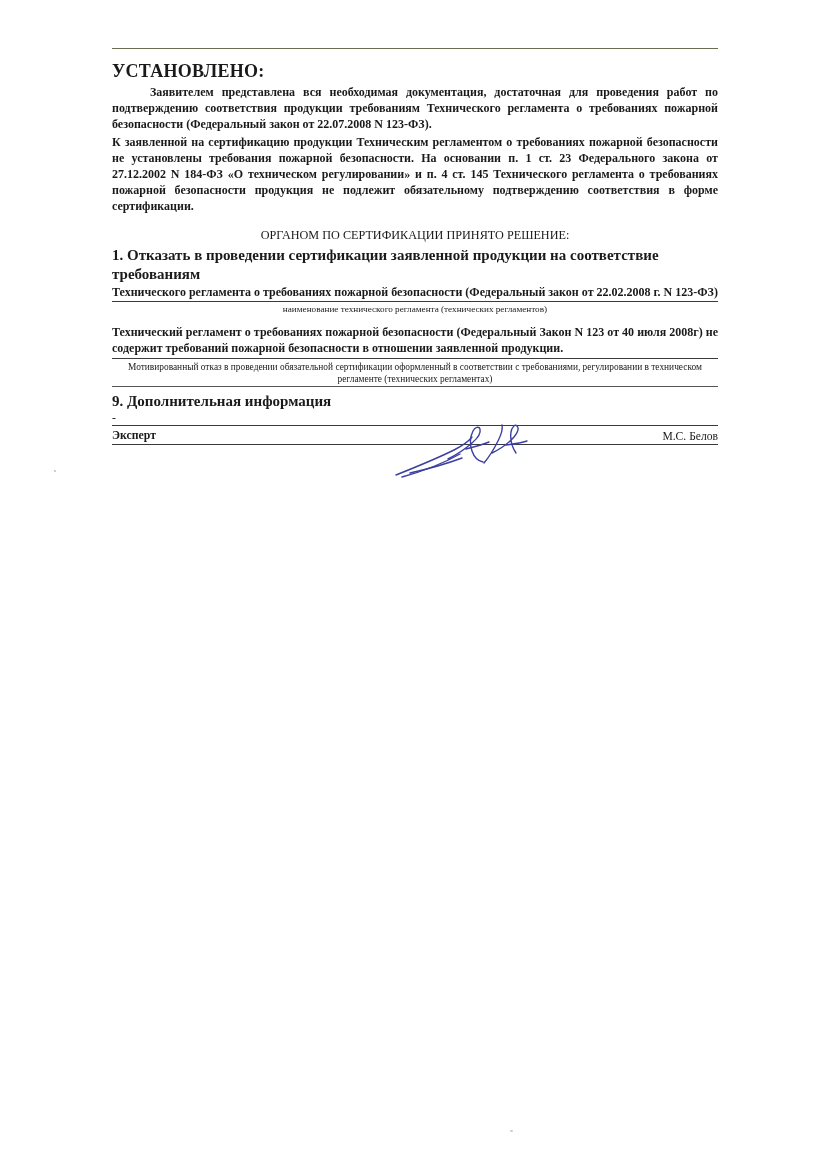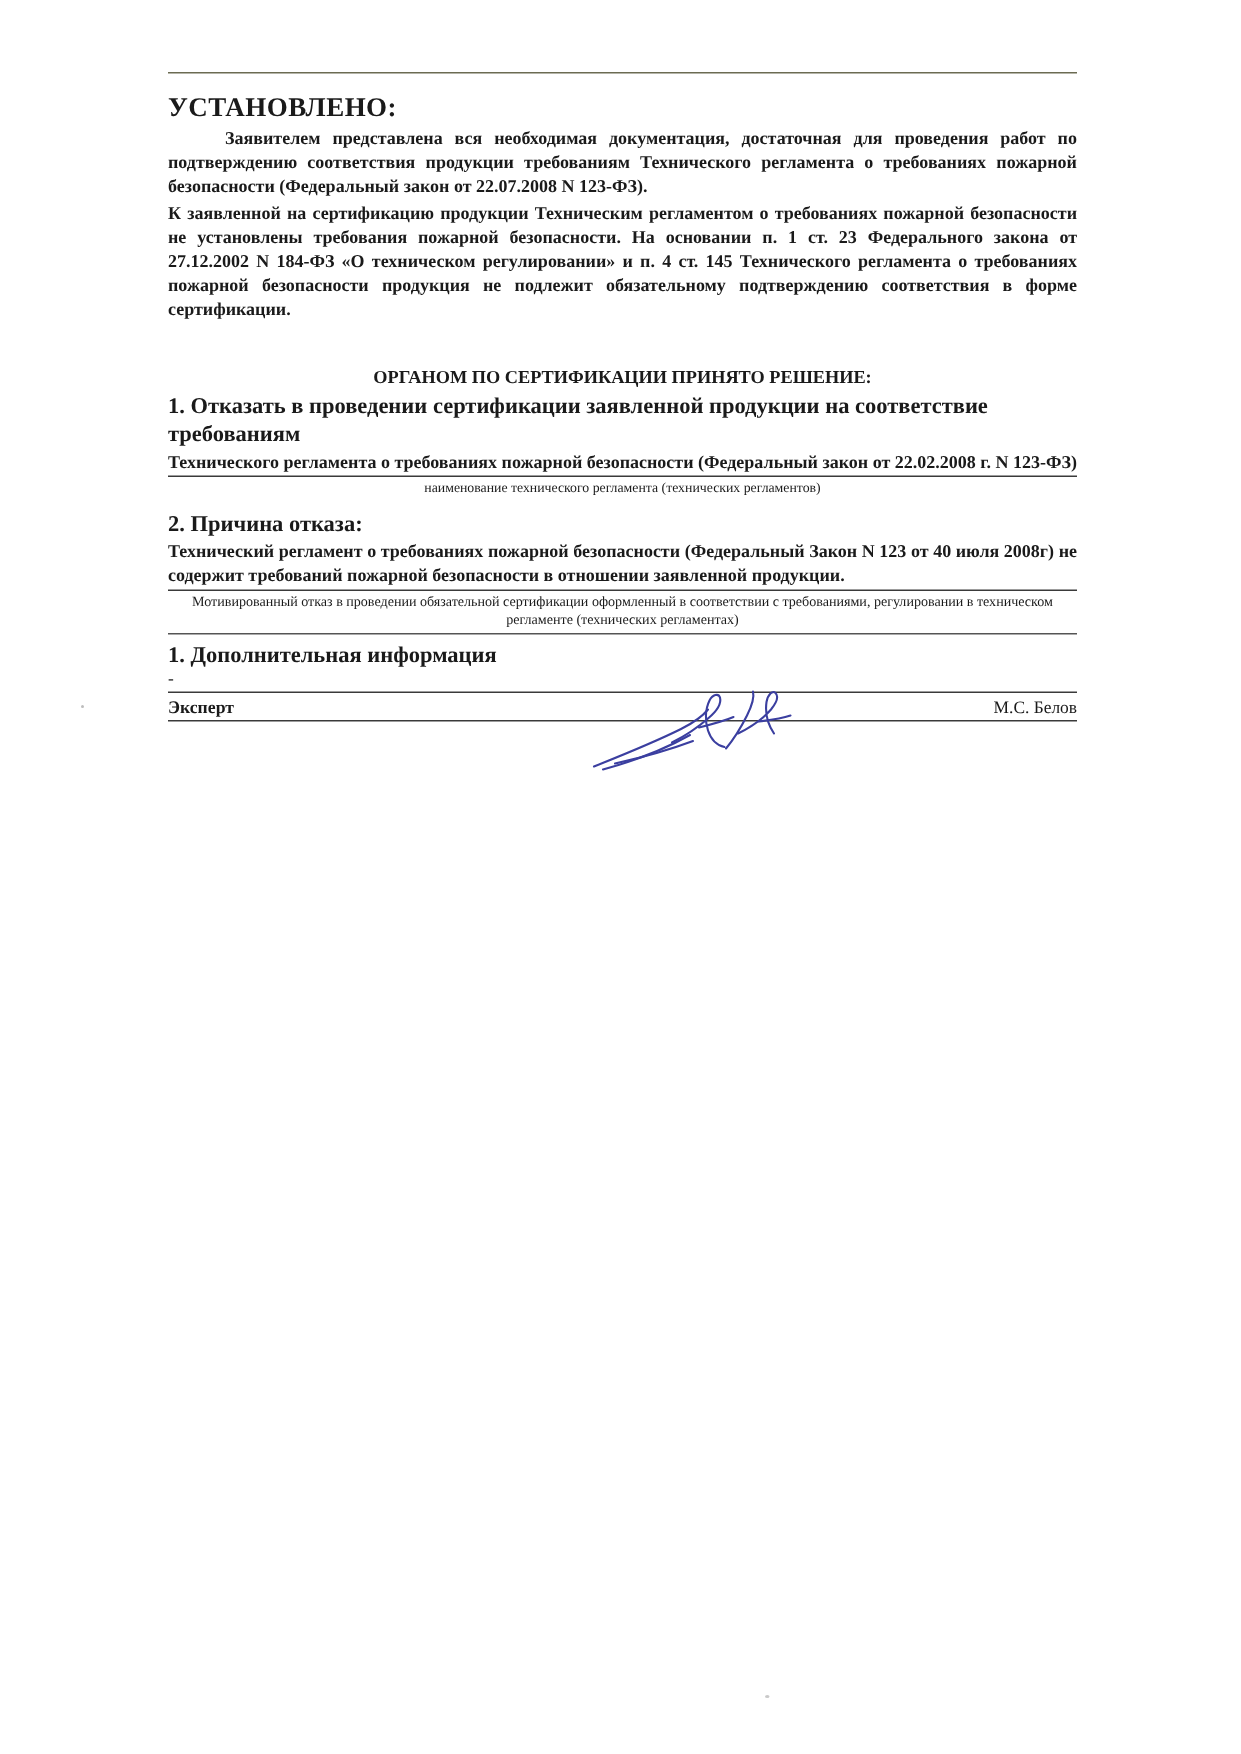--- a/index.html
+++ b/index.html
@@ -49,23 +49,23 @@
   }
   p.body.indent {
     text-indent: 38px;
   }
   .gap-s { height: 3px; }
   .gap-m { height: 9px; }
   .gap-l { height: 13px; }
 
   .heading2 {
     text-align: center;
-    font-weight: bold;
+    font-weight: normal;
     font-size: 12.2px;
-    margin: 16px 0 3px 0;
+    margin: 0 0 3px 0;
   }
   .bold-line {
     font-weight: bold;
     font-size: 15px;
     line-height: 1.3;
     margin: 0;
   }
   .rule {
     border-bottom: 1px solid #3a3a3a;
     width: 100%;
@@ -89,21 +89,21 @@
   }
   .dash {
     font-size: 11.6px;
     line-height: 1.1;
     margin: 0;
   }
   .sig-row {
     position: relative;
     display: flex;
     justify-content: space-between;
-    align-items: center;
+    align-items: flex-end;
     font-size: 11.8px;
     font-weight: bold;
     gap: 36px;
   }
   .sig-row .right {
     font-weight: normal;
     font-size: 11.6px;
   }
   .sig-area {
     position: relative;
@@ -154,30 +154,29 @@
     <div class="heading2">ОРГАНОМ ПО СЕРТИФИКАЦИИ ПРИНЯТО РЕШЕНИЕ:</div>
 
     <p class="bold-line">1. Отказать в проведении сертификации заявленной продукции на соответствие требованиям</p>
 
     <p class="body">Технического регламента о требованиях пожарной безопасности (Федеральный закон от 22.02.2008 г. N 123-ФЗ)</p>
     <div class="rule"></div>
     <p class="caption">наименование технического регламента (технических регламентов)</p>
 
     <div class="gap-m"></div>
 
-    <p class="bold-line">2. Причина отказа:</p>
 
     <p class="body">Технический регламент о требованиях пожарной безопасности (Федеральный Закон N 123 от 40 июля 2008г) не содержит требований пожарной безопасности в отношении заявленной продукции.</p>
     <div class="rule"></div>
     <p class="small-note">Мотивированный отказ в проведении обязательной сертификации оформленный в соответствии с требованиями, регулировании в техническом регламенте (технических регламентах)</p>
     <div class="rule thin"></div>
 
     <div class="gap-s"></div>
 
-    <p class="bold-line">1. Дополнительная информация</p>
+    <p class="bold-line">9. Дополнительная информация</p>
     <p class="dash">-</p>
     <div class="rule"></div>
 
     <div class="sig-row">
       <span>Эксперт</span>
       <span class="right">М.С. Белов</span>
     </div>
     <div class="rule"></div>
 
     <div class="sig-area">

